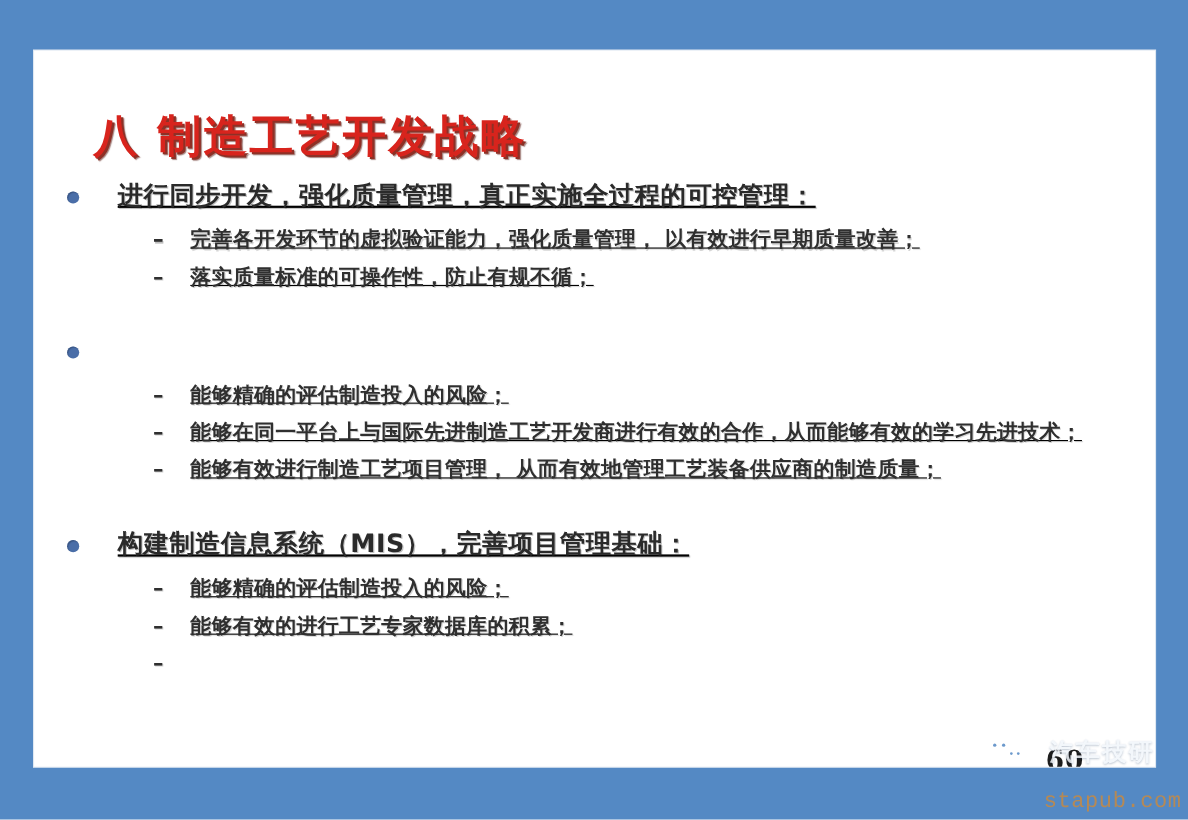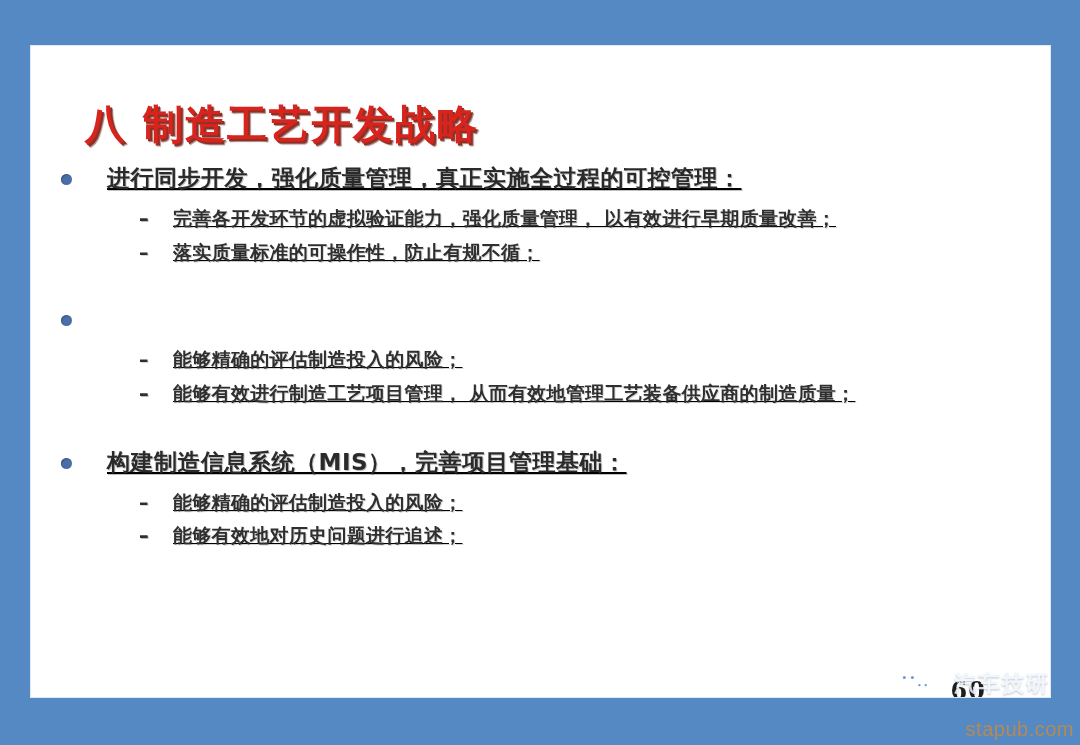--- a/index.html
+++ b/index.html
@@ -144,21 +144,21 @@
     font-size: 22px;
     font-weight: bold;
     color: #f2f6fb;
     letter-spacing: 2px;
     text-shadow: 0 1px 2px rgba(30,60,100,0.35);
   }
   #wm-site {
     position: absolute;
     right: 6px;
     bottom: 4px;
-    font-family: Liberation Sans, sans-serif;
+    font-family: Liberation Mono, monospace;
     font-size: 20px;
     color: #c08a4a;
     letter-spacing: 0.5px;
     opacity: 0.9;
   }
 
   
   #page-number {
     position: absolute;
     right: 64px;
@@ -203,44 +203,45 @@
       <div class="bullet-row">
         <span class="bullet-dot"></span>
       </div>
       <ul class="sub-list">
         <li class="sub-item">
           <span class="sub-dash">–</span>
           <span class="sub-text">能够精确的评估制造投入的风险；</span>
         </li>
         <li class="sub-item">
           <span class="sub-dash">–</span>
+          <span class="sub-text">能够在同一平台上与国际先进制造工艺开发商进行有效的合作，从而能够有效的学习先进技术；</span>
         </li>
         <li class="sub-item">
           <span class="sub-dash">–</span>
           <span class="sub-text">能够有效进行制造工艺项目管理， 从而有效地管理工艺装备供应商的制造质量；</span>
         </li>
       </ul>
     </div>
 
     <div class="section" id="section-2">
       <div class="bullet-row">
         <span class="bullet-dot"></span>
         <span class="section-head">构建制造信息系统（MIS），完善项目管理基础：</span>
       </div>
       <ul class="sub-list">
         <li class="sub-item">
           <span class="sub-dash">–</span>
           <span class="sub-text">能够精确的评估制造投入的风险；</span>
         </li>
         <li class="sub-item">
           <span class="sub-dash">–</span>
-        </li>
-        <li class="sub-item">
-          <span class="sub-dash">–</span>
-          <span class="sub-text">能够有效地对历史问题进行追述；</span>
+          <span class="sub-text">能够有效的进行工艺专家数据库的积累；</span>
+        </li>
+        <li class="sub-item">
+          <span class="sub-dash">–</span>
         </li>
       </ul>
     </div>
 
   </div>
 
   <div id="page-number">60</div>
 </div>
 
 <div id="watermark">

